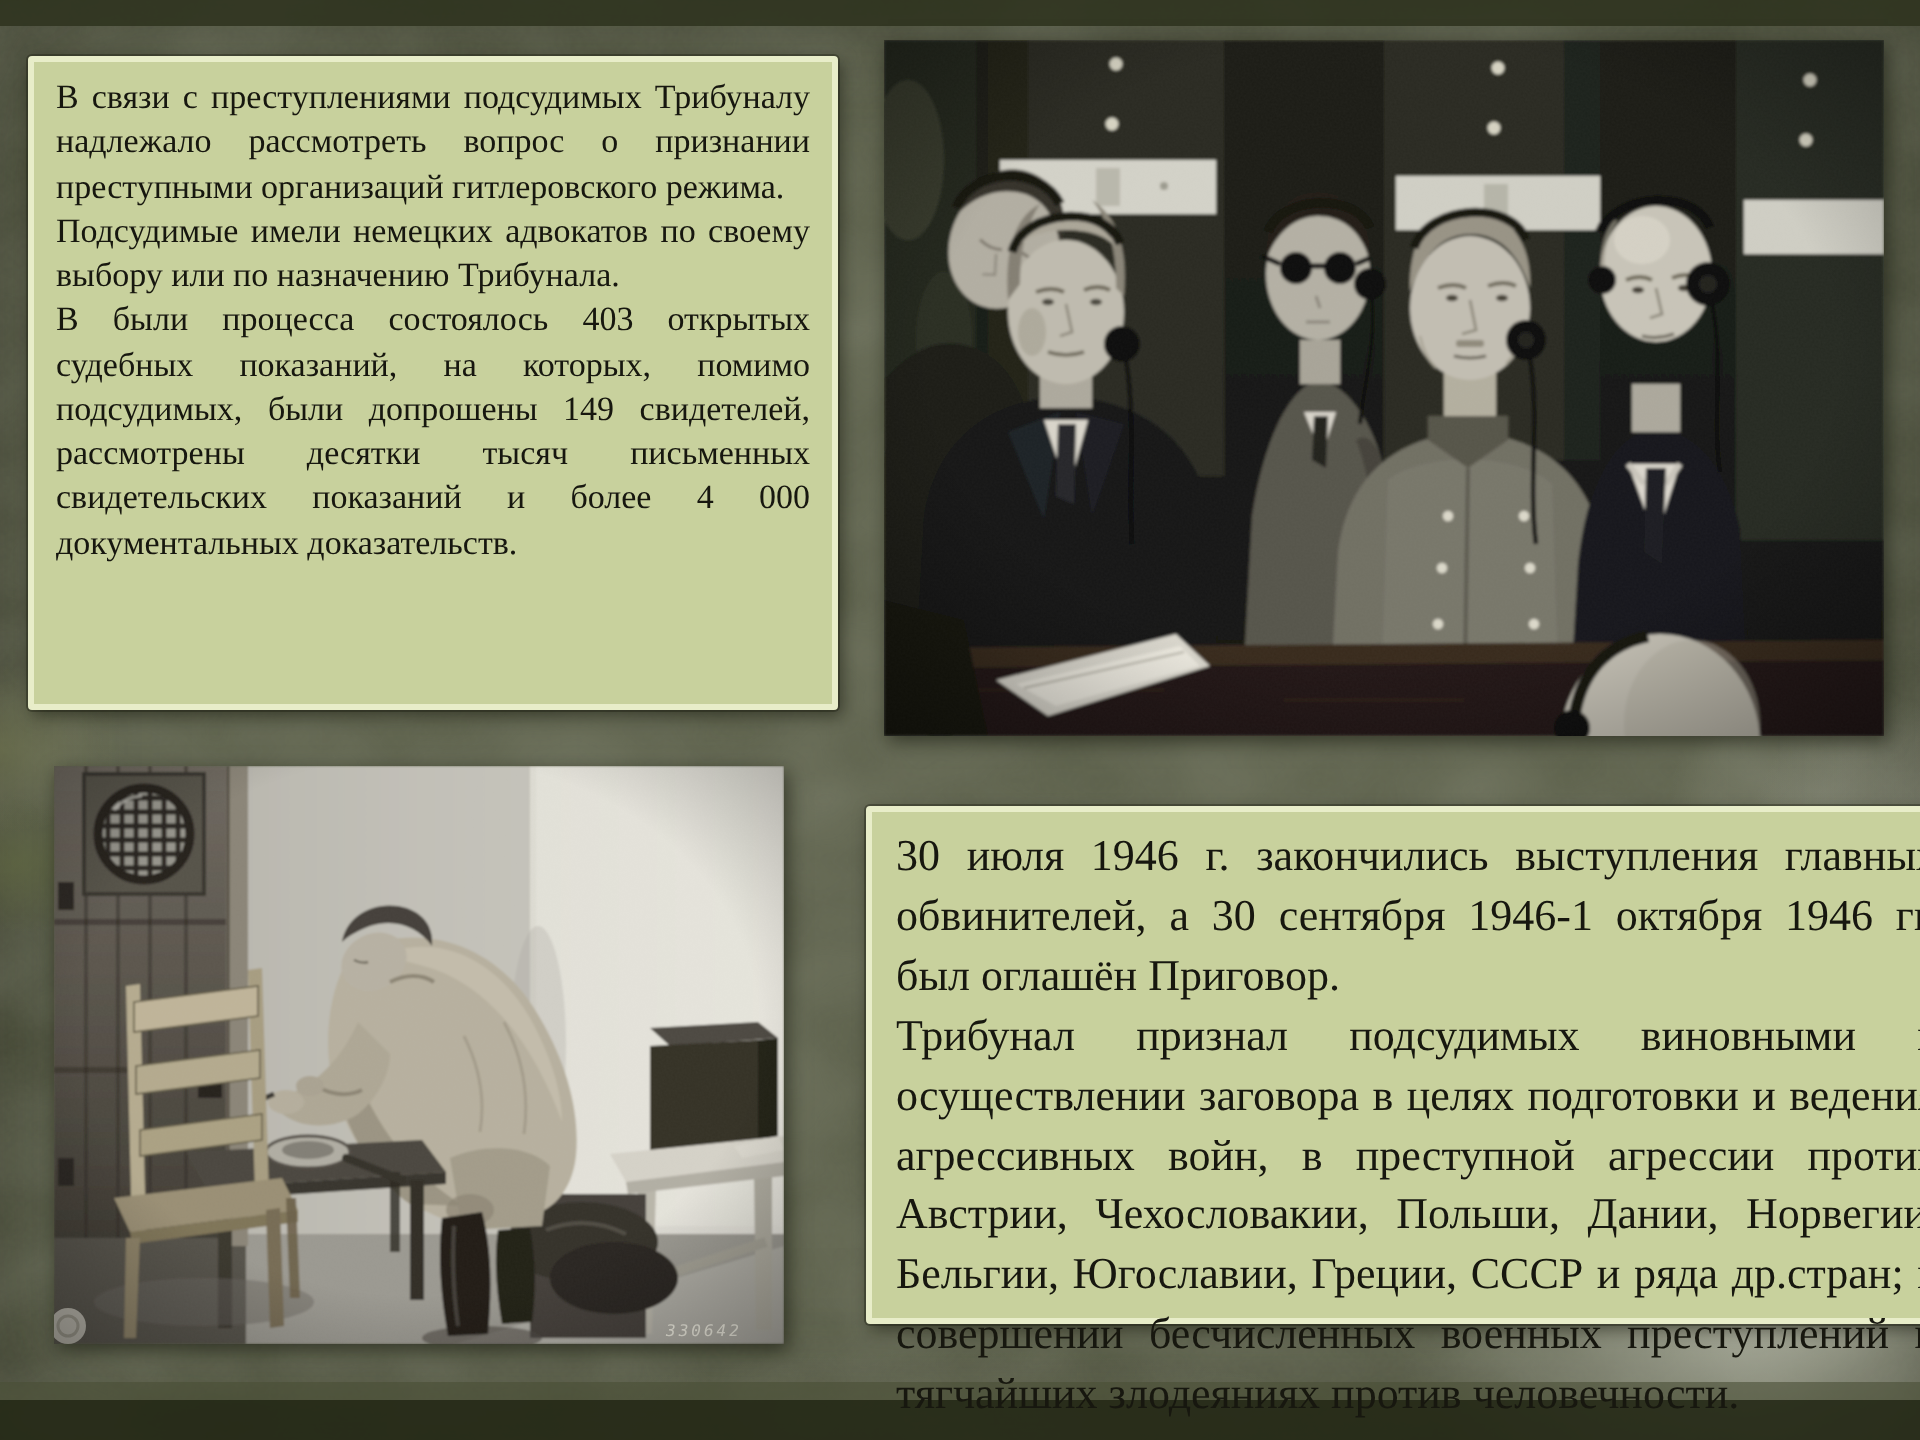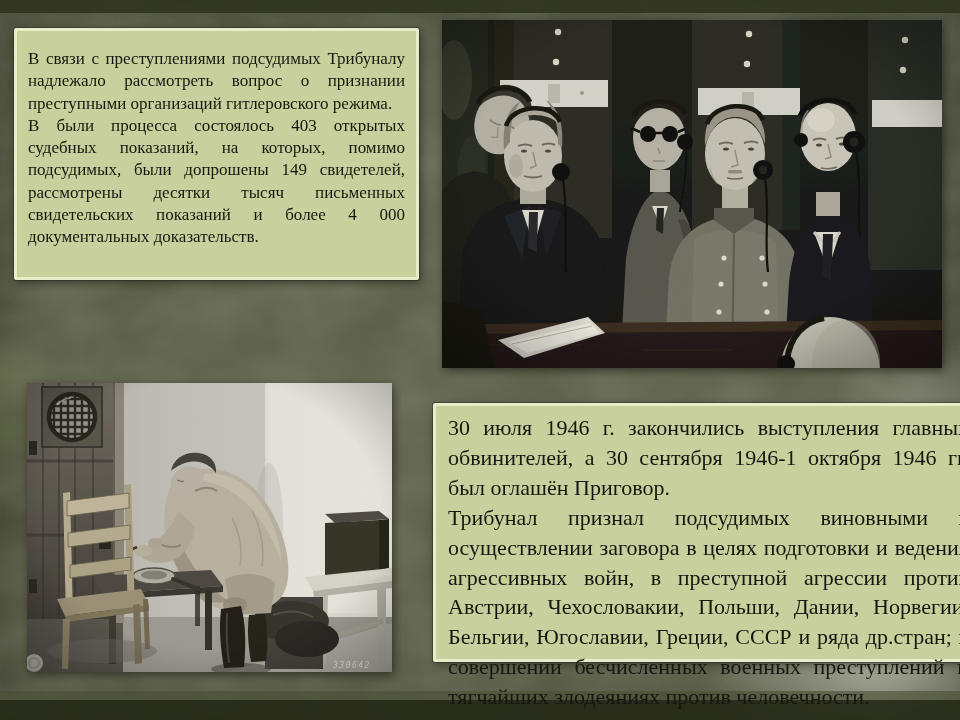--- a/index.html
+++ b/index.html
@@ -26,21 +26,21 @@
   .strip.preBottom{top:691px;height:9px;background:#4a4e36;opacity:.6;}
   .strip.bottom{top:700px;height:20px;background:#252917;opacity:.92;}
   .textbox{
     position:absolute;z-index:3;box-sizing:border-box;
     background:#c8d19d;border:3px solid #e8edc9;border-radius:2px;
     color:#17170f;text-align:justify;
     box-shadow:2px 3px 8px rgba(15,17,8,.5), 0 0 0 1px rgba(35,38,22,.4);
   }
   .textbox p{margin:0;}
   .textbox .bold, .textbox b{font-weight:normal;}
-  .tribunal{left:14px;top:28px;width:405px;height:252px;padding:17px 11px;font-size:17px;line-height:1.31;}
+  .tribunal{left:14px;top:28px;width:405px;height:327px;padding:7px 11px;font-size:17px;line-height:1.31;}
   .verdict{left:433px;top:403px;width:551px;height:259px;padding:7px 12px;font-size:22px;line-height:1.36;}
   .photo{position:absolute;z-index:3;box-shadow:2px 3px 9px rgba(12,14,6,.55);margin:0;padding:0;}
   .photo svg{display:block;width:100%;height:100%;}
   .photo.courtroom{left:442px;top:20px;width:500px;height:348px;}
   .photo.cell{left:27px;top:383px;width:365px;height:289px;}
 </style>
 </head>
 <body>
 
 <div class="slide">
@@ -59,20 +59,21 @@
     <rect width="960" height="720" filter="url(#bigBlotch)" opacity="0.55"></rect>
     <rect width="960" height="720" filter="url(#fineGrain)" opacity="0.35"></rect>
   </svg>
   <div class="smudges"></div>
   <div class="strip top"></div>
   <div class="strip preBottom"></div>
   <div class="strip bottom"></div>
 
   <div class="textbox tribunal">
     <p><span>В связи с преступлениями подсудимых Трибуналу надлежало рассмотреть вопрос о признании преступными организаций гитлеровского режима.</span></p>
+    <p><span>Подсудимые имели немецких адвокатов по своему выбору или по назначению Трибунала.</span></p>
     <p><span>В были процесса состоялось </span><span class="bold">403</span><span> открытых судебных показаний, на которых, помимо подсудимых, были допрошены </span><span class="bold">149</span><span> свидетелей, рассмотрены десятки тысяч письменных свидетельских показаний и более 4&nbsp;000 документальных доказательств.</span></p>
   </div>
 
   <figure class="photo courtroom" aria-label="Подсудимые в наушниках на скамье подсудимых, позади стоят конвоиры с белыми ремнями">
     <svg viewBox="0 0 500 348" preserveAspectRatio="none">
       <defs>
         <linearGradient id="cbg" x1="0" y1="0" x2="0" y2="1">
           <stop offset="0" stop-color="#1d1f19"></stop>
             <stop offset="1" stop-color="#121310"></stop>
         </linearGradient>

